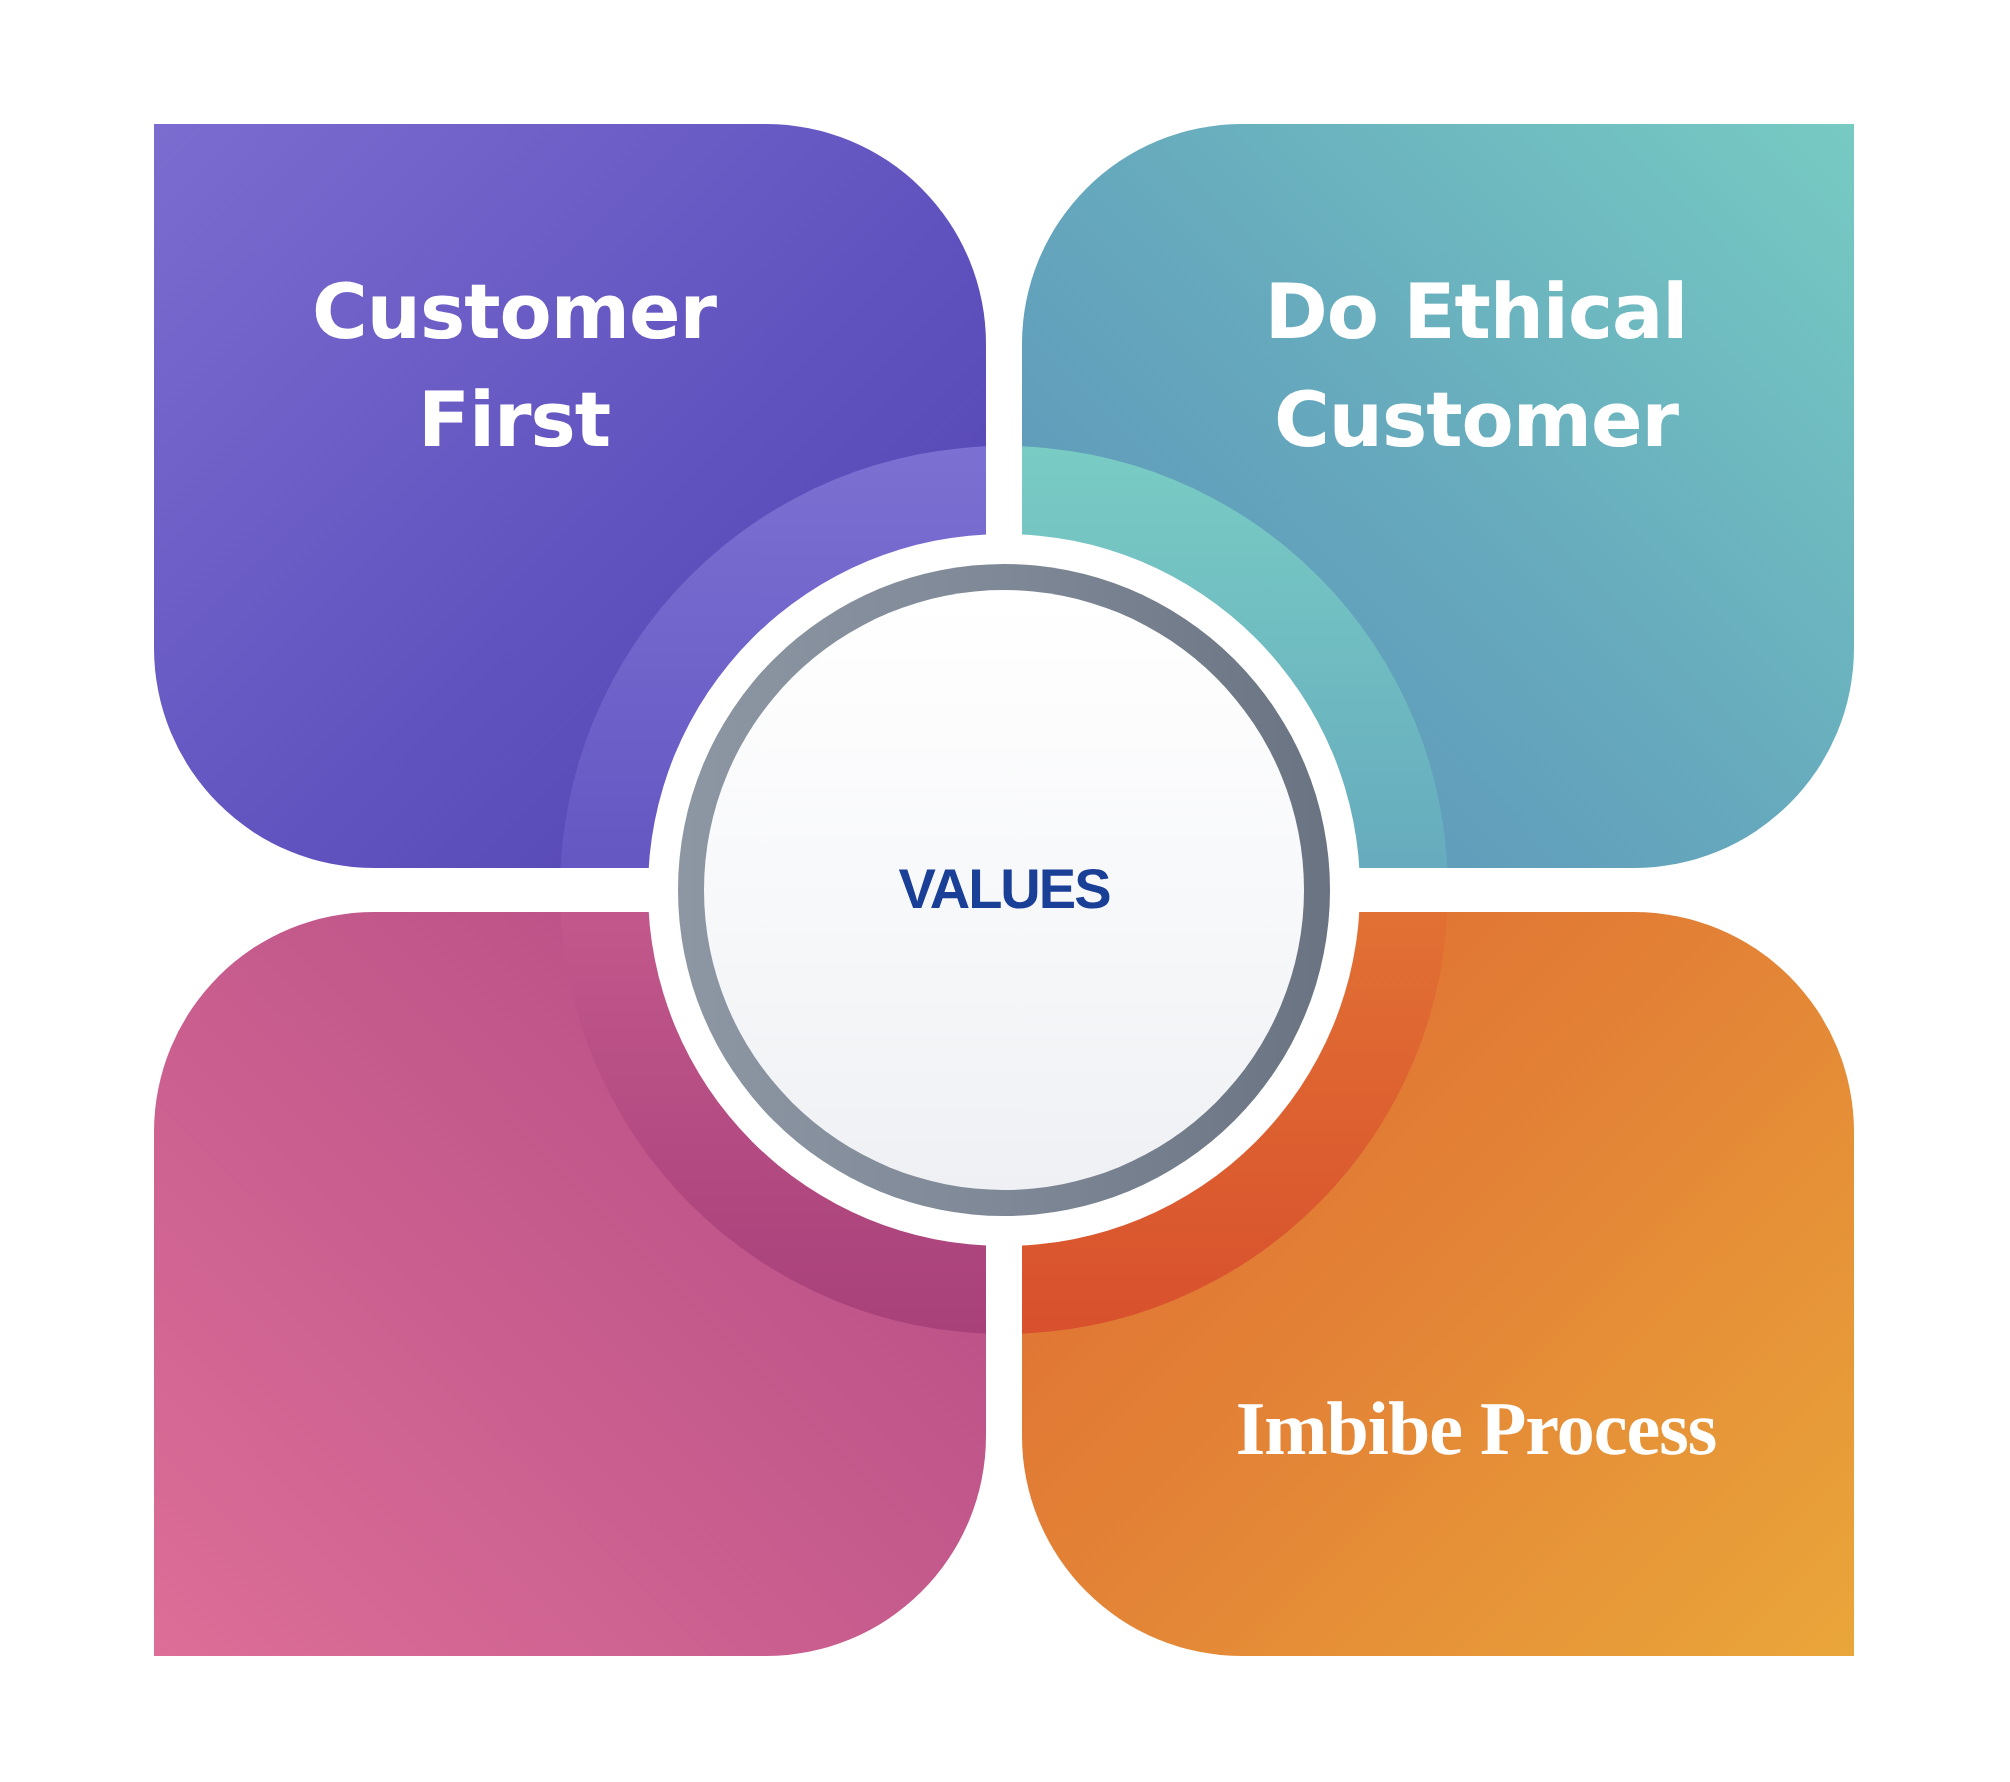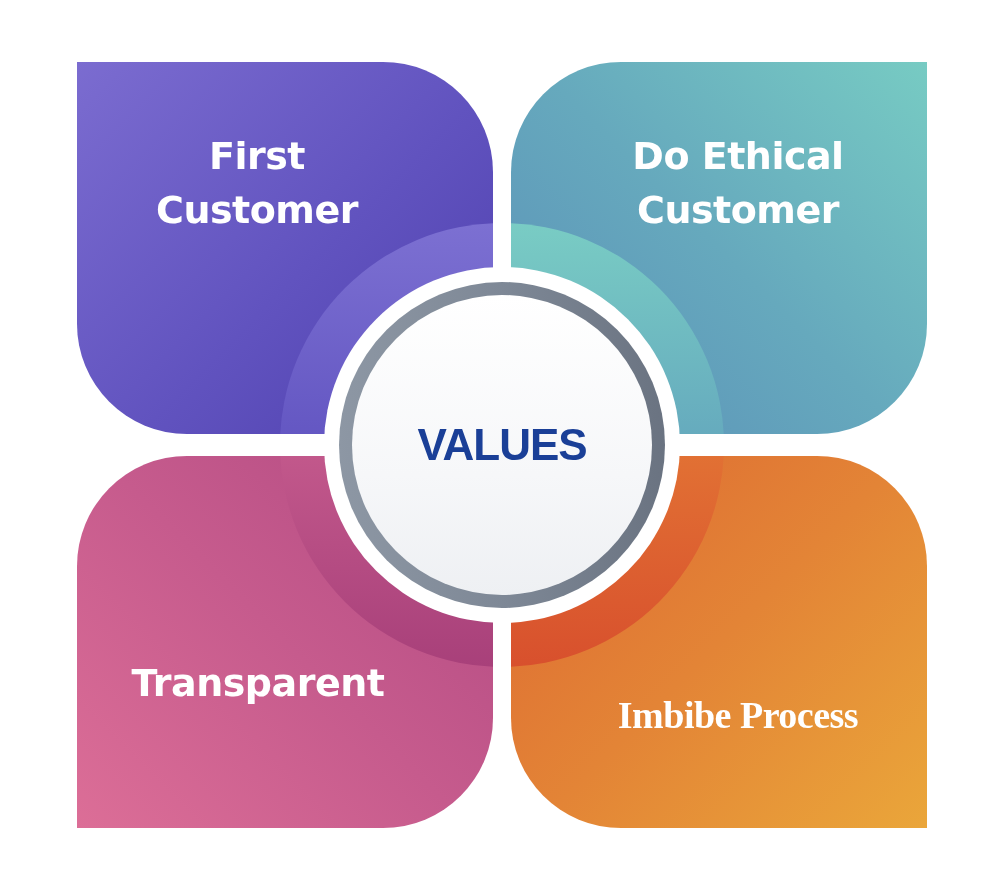--- a/index.html
+++ b/index.html
@@ -21,21 +21,21 @@
     .rc-tr .ring { left: -231px; top: 161px; background: linear-gradient(180deg, #79ccc4 0%, #63a6bd 55%, #4f80b2 100%); }
     .rc-bl .ring { left: 203px; top: -233px; background: linear-gradient(0deg, #a8407a 0%, #c3598c 50%, #de7299 100%); }
     .rc-br .ring { left: -231px; top: -233px; background: linear-gradient(0deg, #d8502d 0%, #e27234 50%, #eaa63a 100%); }
 
     .gap-v { position: absolute; left: 493px; top: 0; width: 18px; height: 891px; background: #ffffff; }
     .gap-h { position: absolute; left: 0; top: 434px; width: 1005px; height: 22px; background: #ffffff; }
 
     .center-white { position: absolute; left: 324px; top: 267px; width: 356px; height: 356px; border-radius: 50%; background: #ffffff; }
     .center-ring { position: absolute; left: 339px; top: 282px; width: 326px; height: 326px; border-radius: 50%; background: linear-gradient(90deg, #8d97a4 0%, #7e8896 50%, #6a7381 100%); }
     .center-inner { position: absolute; left: 352px; top: 295px; width: 300px; height: 300px; border-radius: 50%; background: linear-gradient(180deg, #ffffff 0%, #f6f7f9 60%, #eef0f3 100%); display: flex; align-items: center; justify-content: center; }
-    .center-label { font-family: "Liberation Sans", sans-serif; font-weight: 700; font-size: 44px; color: #1a3f97; letter-spacing: -1px; }
+    .center-label { font-family: "Liberation Sans", sans-serif; font-weight: 700; font-size: 28px; color: #1a3f97; letter-spacing: -1px; }
 
     .label { position: absolute; color: #ffffff; font-family: "DejaVu Sans", sans-serif; font-weight: 600; font-size: 38px; line-height: 54px; text-align: center; letter-spacing: -0.5px; }
     .label span { display: block; white-space: nowrap; }
     .l-tl { left: 107px; top: 129px; width: 300px; }
     .l-tr { left: 588px; top: 129px; width: 300px; }
     .l-bl { left: 108px; top: 656px; width: 300px; }
     .l-br { left: 538px; top: 688px; width: 400px; font-family: Liberation Serif, serif; }
   </style>
 </head>
 <body>
@@ -62,26 +62,25 @@
   <div class="gap-v"></div>
   <div class="gap-h"></div>
 
   <div class="center-white"></div>
   <div class="center-ring"></div>
   <div class="center-inner">
     <span class="center-label">VALUES</span>
   </div>
 
   <div class="label l-tl">
+    <span>Customer</span>
     <span>First</span>
-    <span>Customer</span>
   </div>
   <div class="label l-tr">
     <span>Do Ethical</span>
     <span>Customer</span>
   </div>
   <div class="label l-bl">
-    <span>Transparent</span>
   </div>
   <div class="label l-br">
     <span>Imbibe Process</span>
   </div>
 </div>
 
 </body></html>

